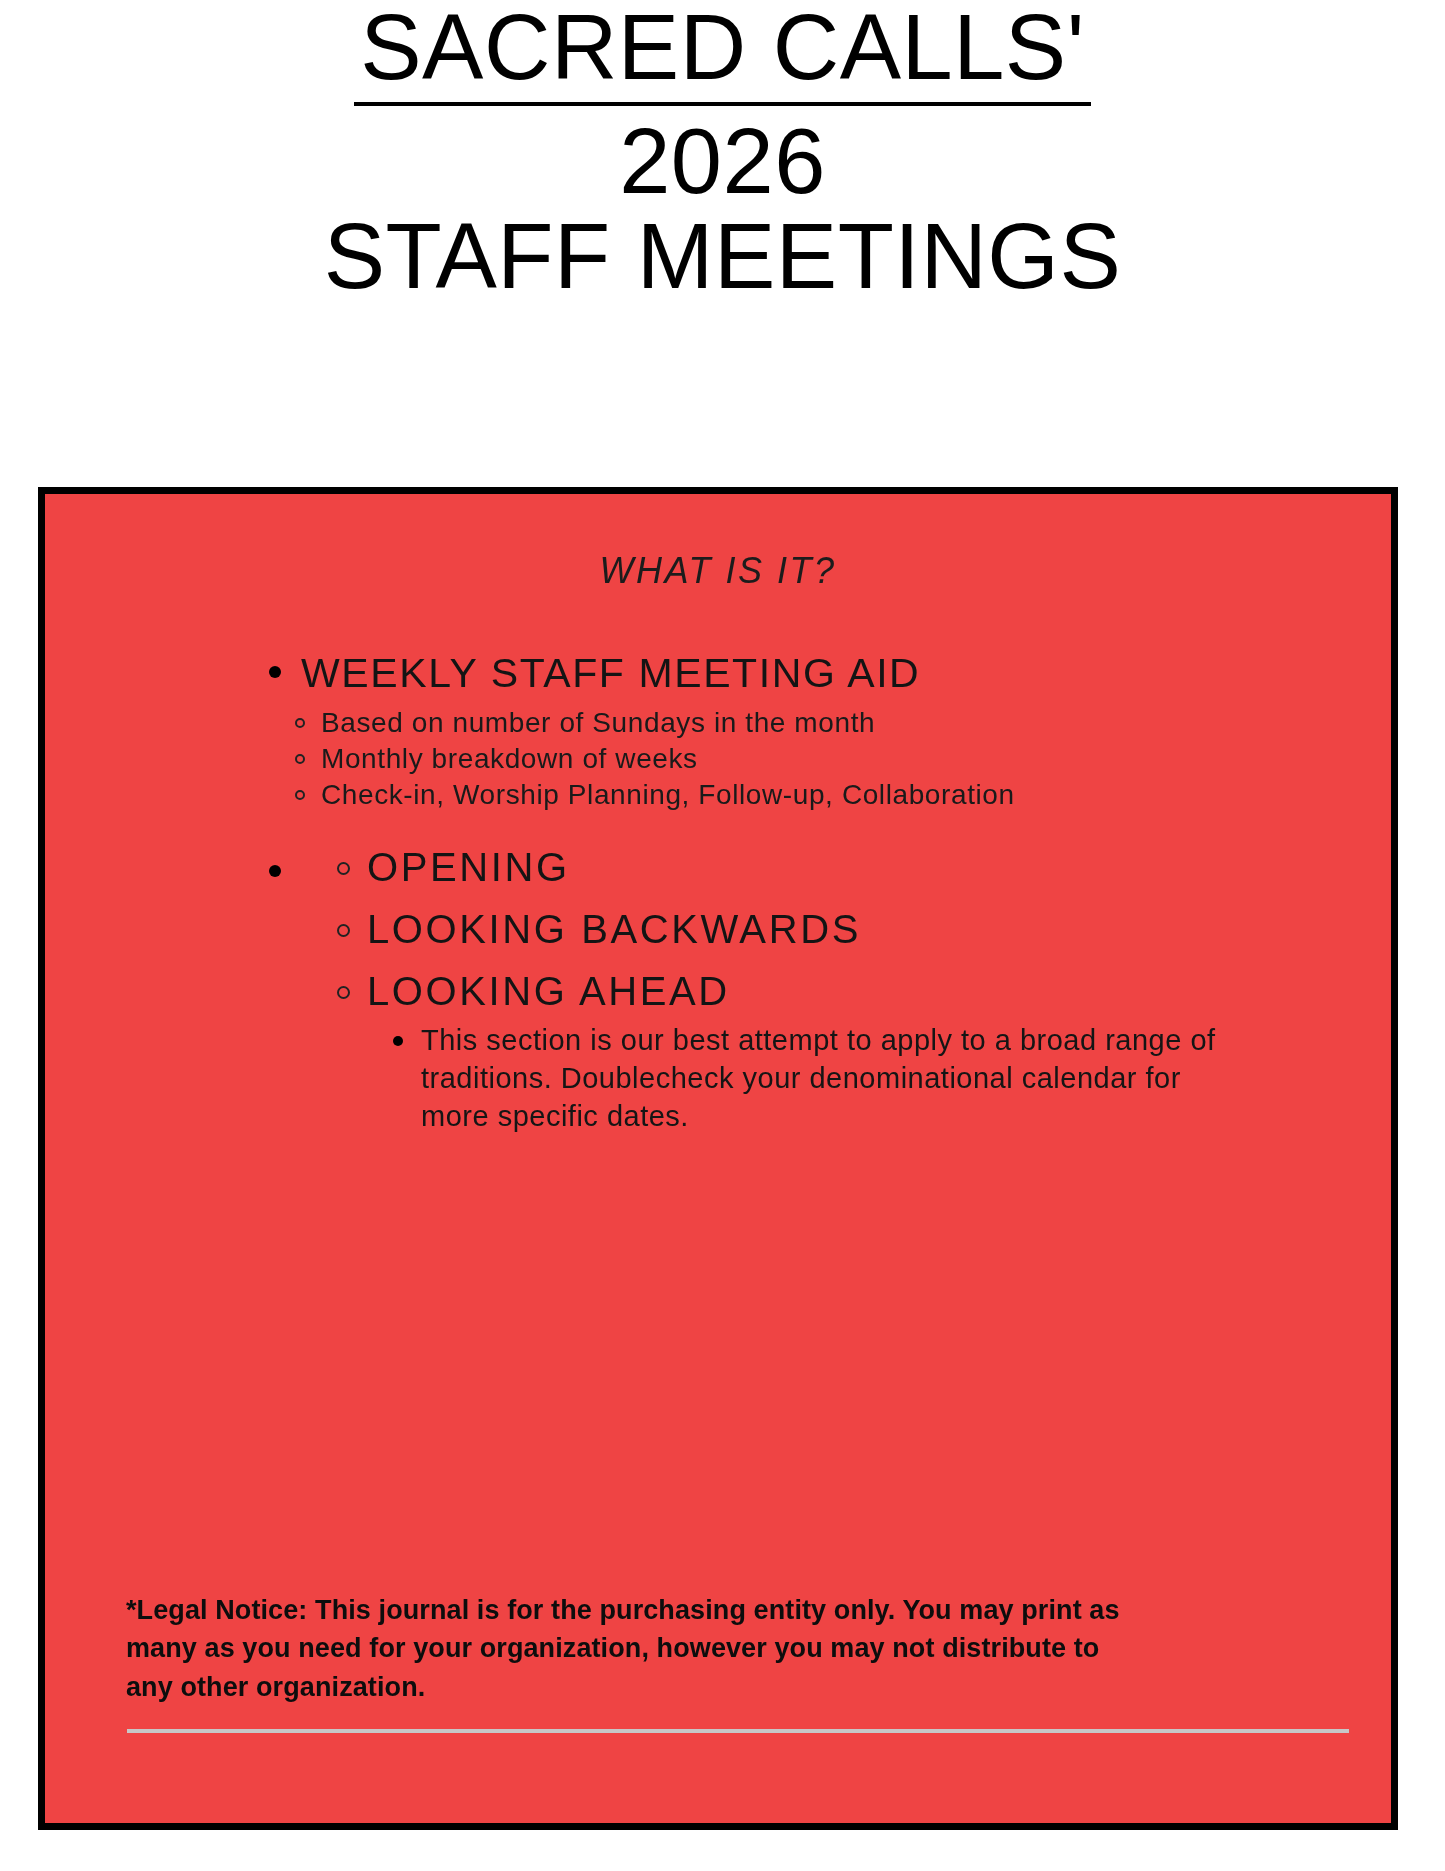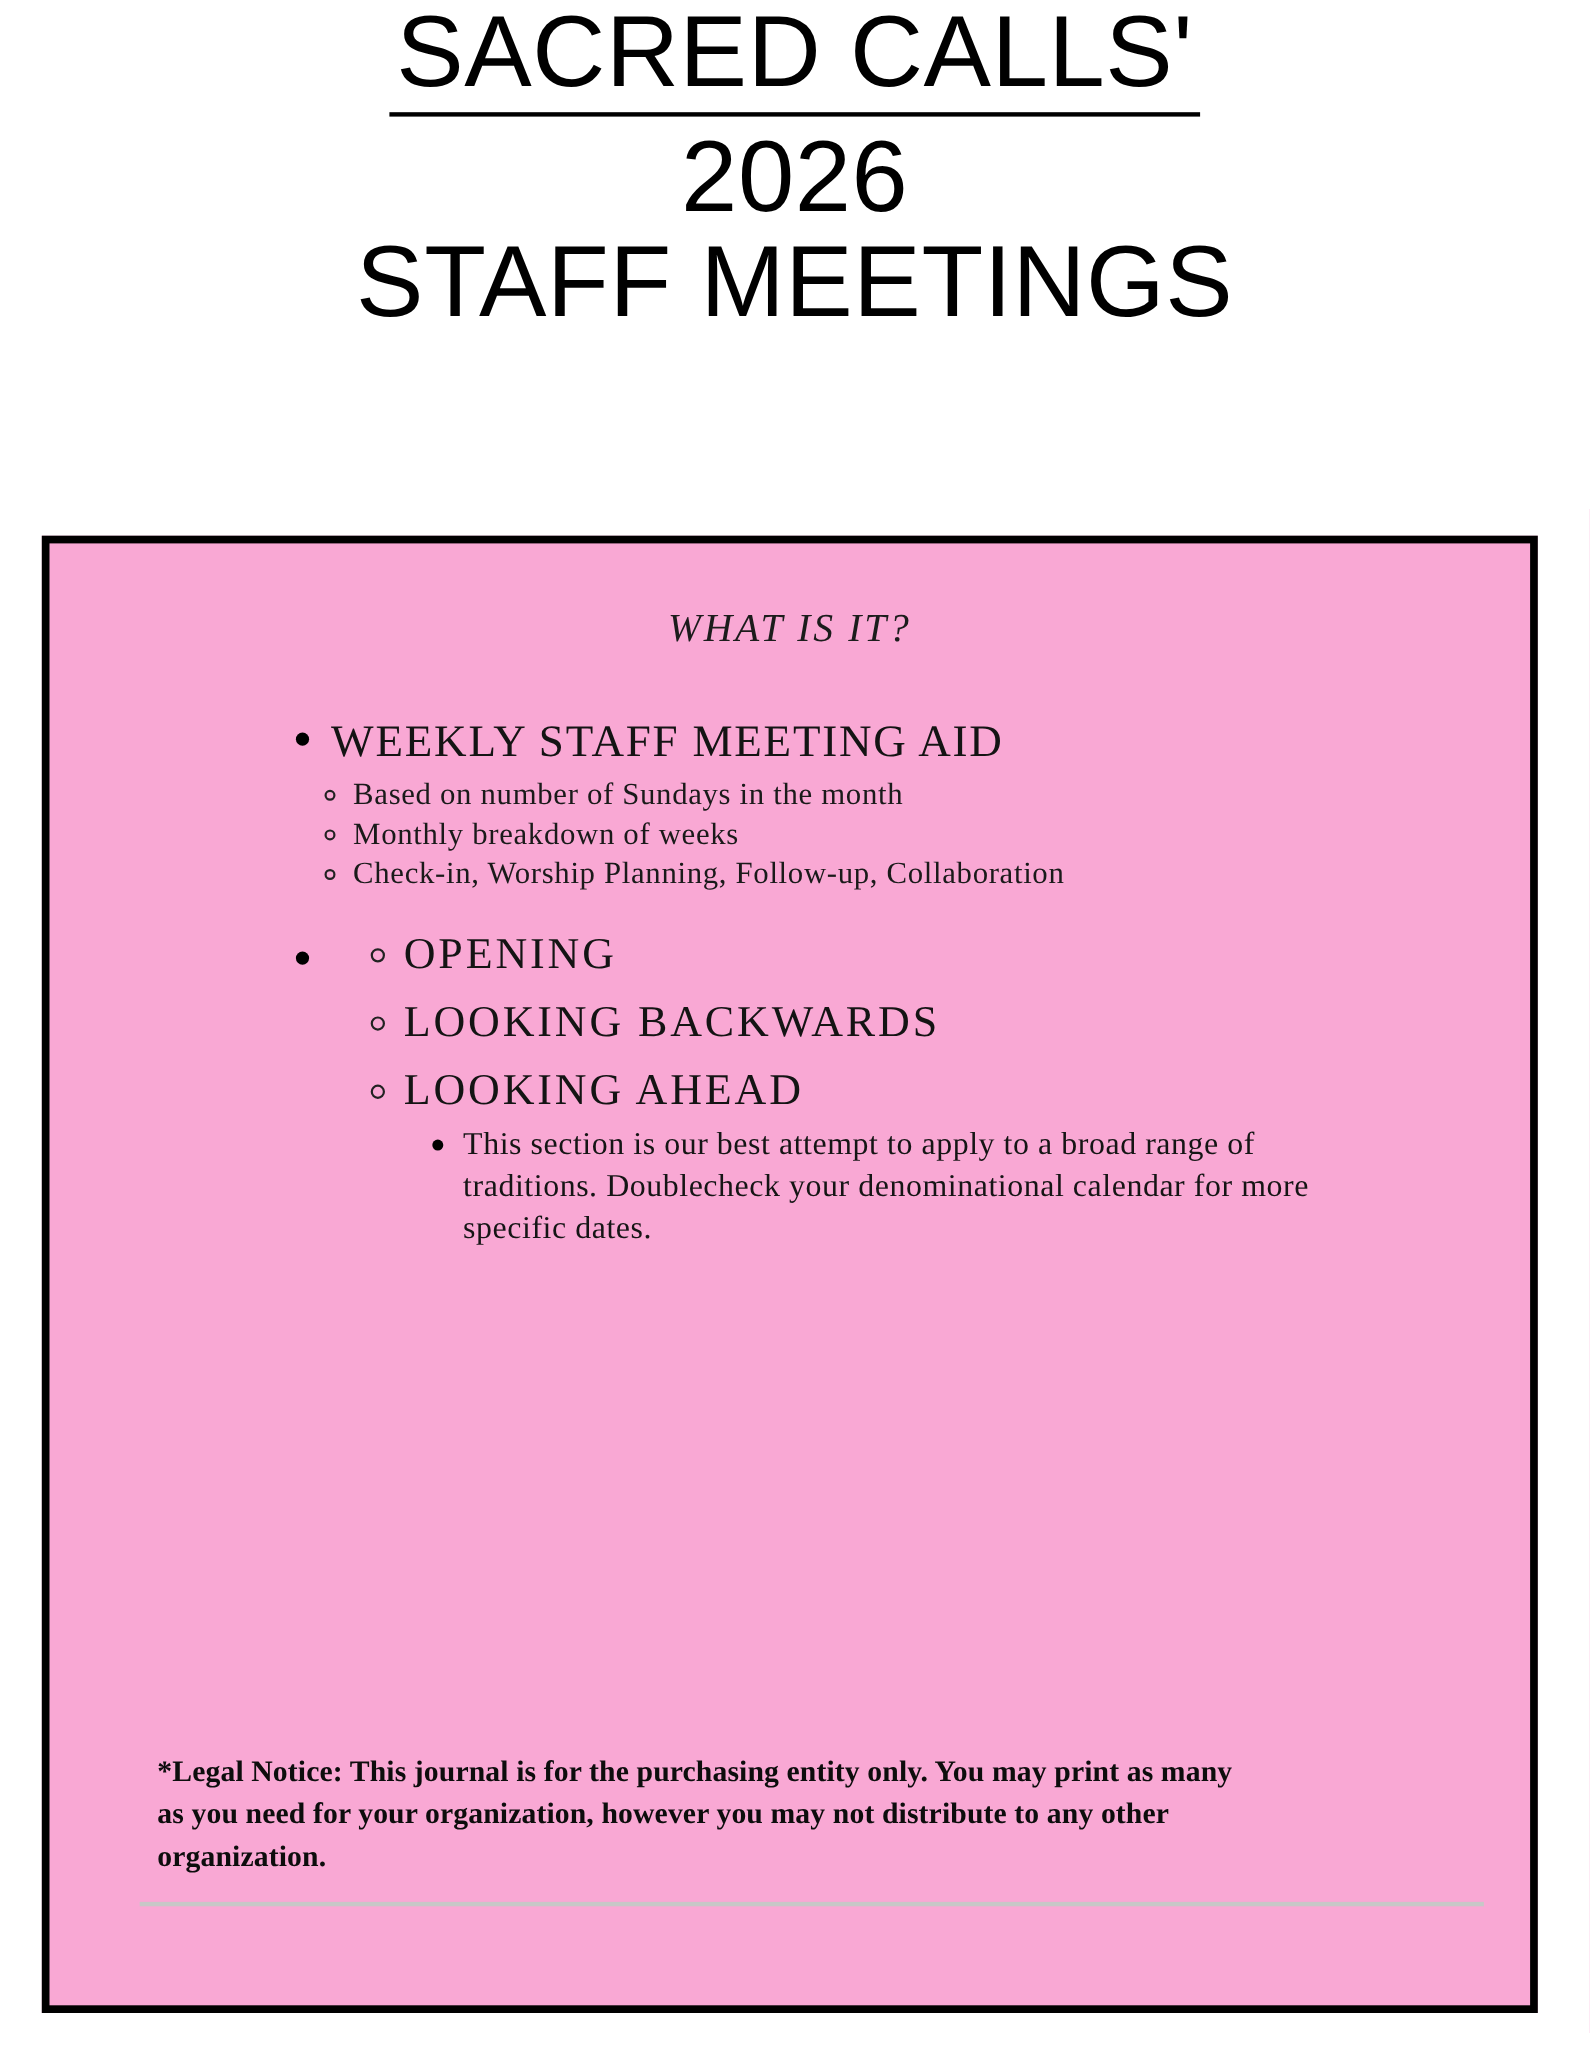--- a/index.html
+++ b/index.html
@@ -43,22 +43,21 @@
 
   
   .main-box {
     position: absolute;
     left: 38px;
     top: 487px;
     width: 1360px;
     height: 1343px;
     border: 7px solid #000000;
     box-sizing: border-box;
-    background: #f9a8d4;
-    font-family: Liberation Serif, serif;
+    background: #ef4444;
   }
 
   .section-heading {
     text-align: center;
     font-size: 36px;
     font-style: italic;
     font-weight: 300;
     letter-spacing: 2.5px;
     color: #1c1c1c;
     margin-top: 56px;
@@ -163,21 +162,21 @@
     top: 15px;
     width: 10px;
     height: 10px;
     border-radius: 50%;
     background: #000000;
   }
 
   
   .legal {
     position: absolute;
-    left: 98px;
+    left: 81px;
     top: 1097px;
     width: 1005px;
     font-size: 27px;
     font-weight: 700;
     line-height: 1.42;
     letter-spacing: 0.1px;
     color: #0d0d0d;
   }
   .divider {
     position: absolute;

